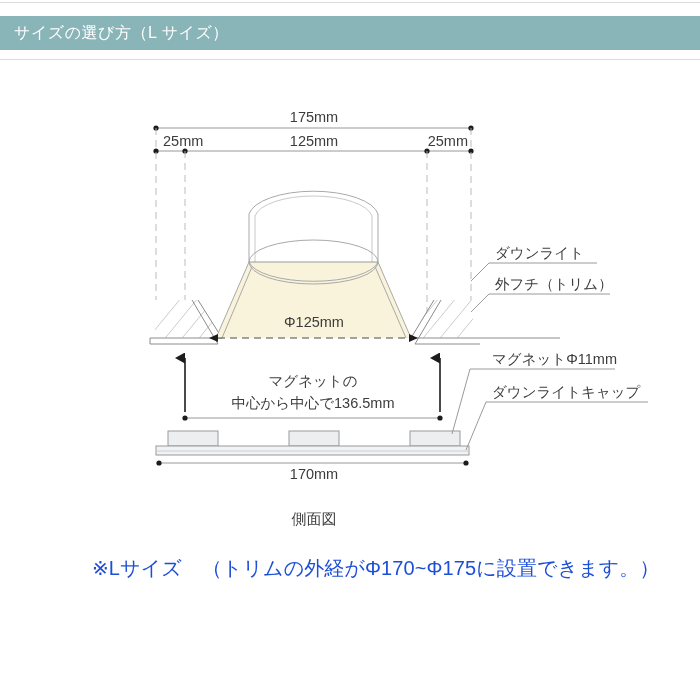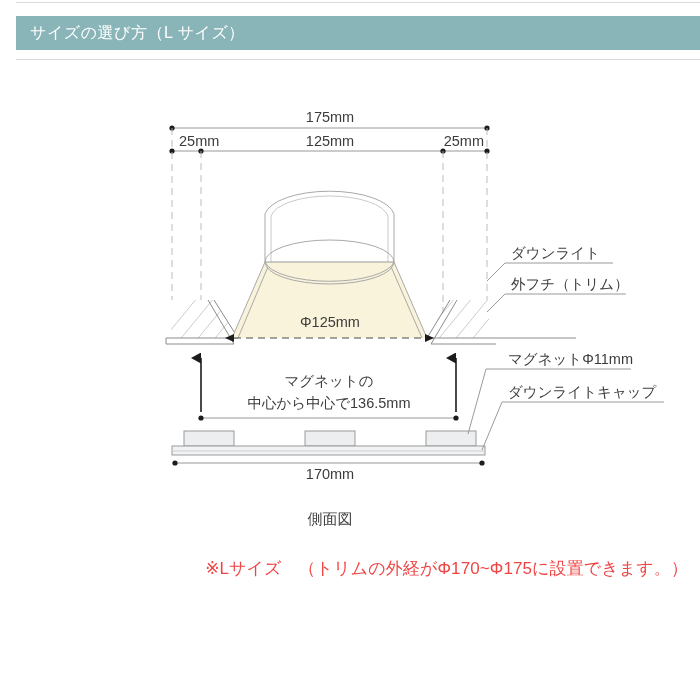--- a/index.html
+++ b/index.html
@@ -10,24 +10,23 @@
   body {
     width: 700px;
     height: 700px;
     font-family: "Liberation Sans", "DejaVu Sans", sans-serif;
     color: #3a3a3a;
     overflow: hidden;
     position: relative;
   }
   #page {
     position: absolute;
-    left: 16px; top: 0;
+    left: 0; top: 0;
     width: 574px;
     height: 700px;
-    text-align: right;
   }
   
   .header-frame {
     position: absolute;
     left: 0; top: 2px;
     width: 700px;
     height: 58px;
     border-top: 1px solid #d8dcdc;
     border-bottom: 1px solid #d8dcdc;
     box-sizing: border-box;
@@ -57,22 +56,22 @@
     width: 700px;
     height: 700px;
   }
   .note-block {
     position: absolute;
     left: 92px;
     top: 556px;
     width: 580px;
   }
   .note-line {
-    font-size: 17px;
-    color: #ef4444;
+    font-size: 20px;
+    color: #1d4ed8;
     line-height: 25px;
     white-space: nowrap;
     letter-spacing: 0.1px;
   }
 </style>
 </head>
 <body>
 
 <div id="page">
 

